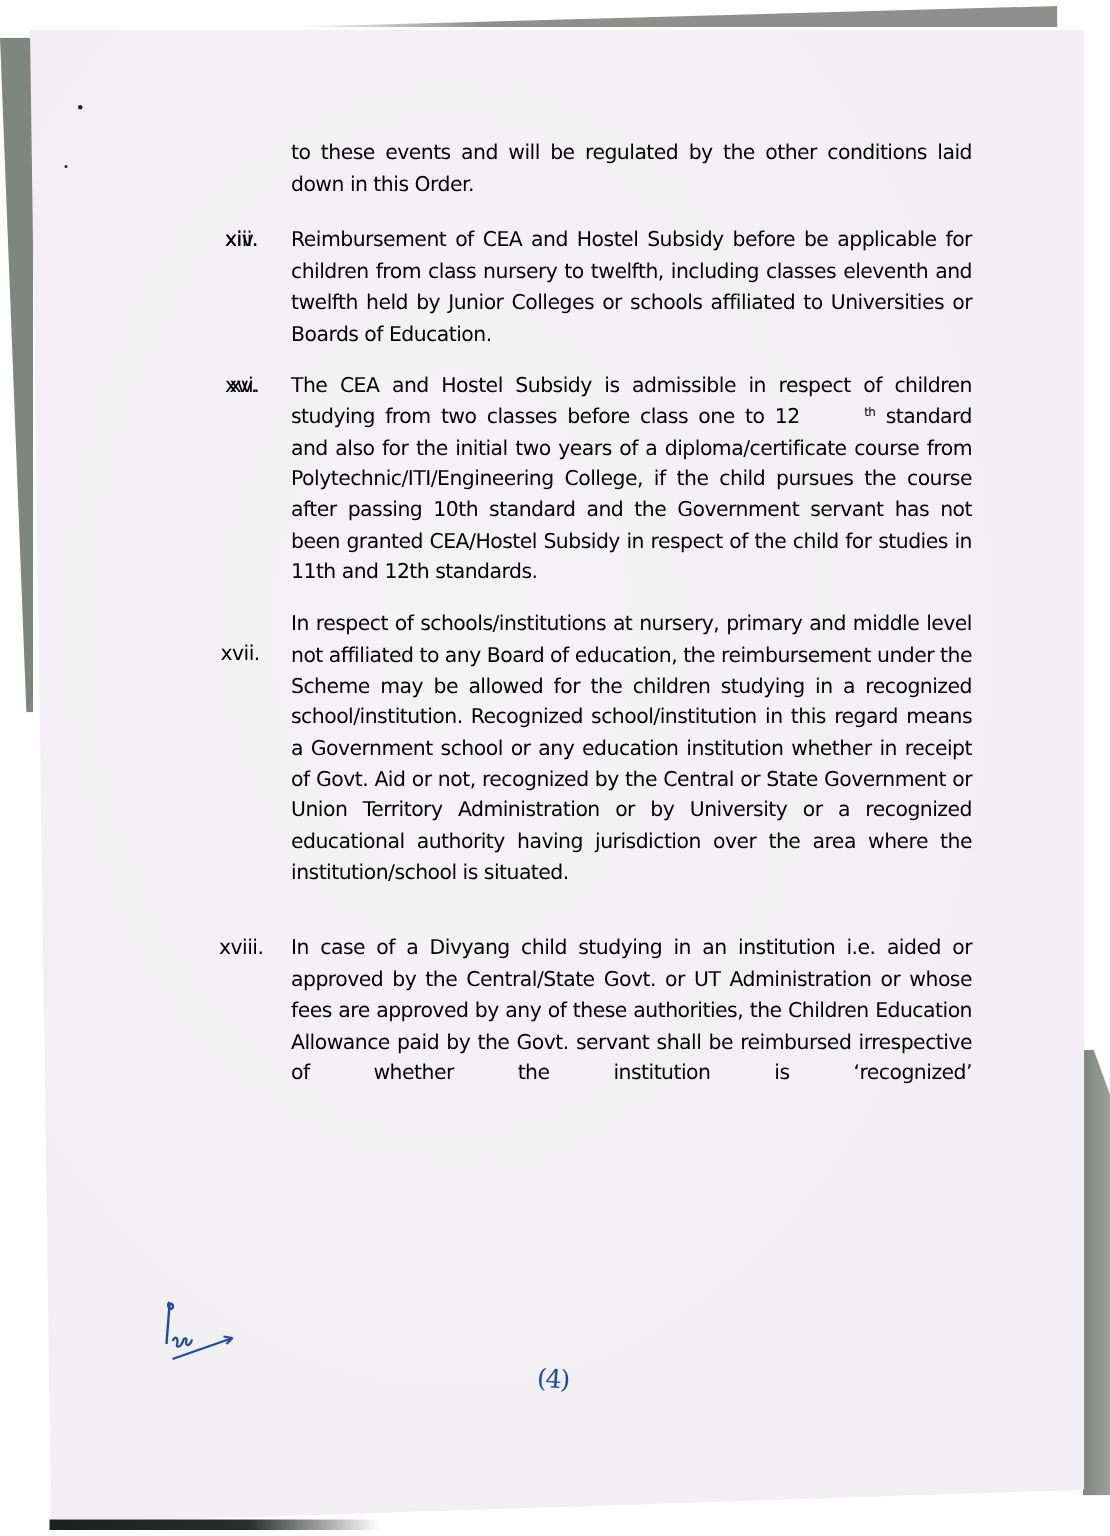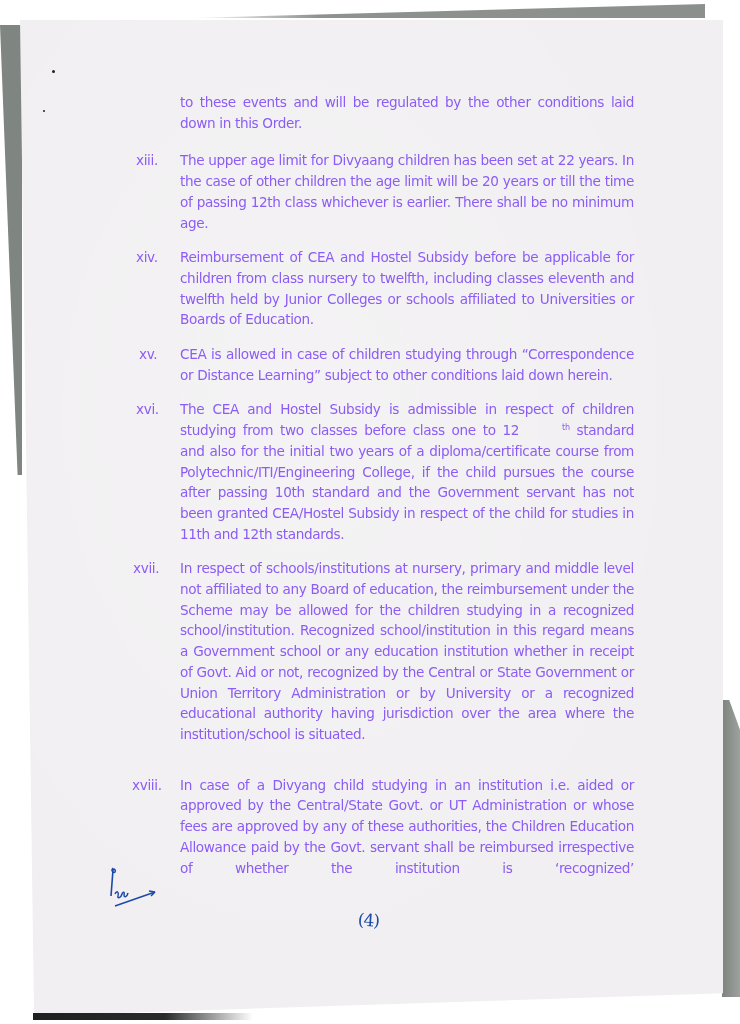--- a/index.html
+++ b/index.html
@@ -45,26 +45,26 @@
   .page-sheen {
     position: absolute; inset: 0;
     background: radial-gradient(ellipse at 40% 40%, rgba(255,255,255,0.25), rgba(0,0,0,0) 70%);
   }
   .dot {
     position: absolute; width: 3px; height: 3px; border-radius: 50%;
     background: #222;
   }
   .content {
     position: absolute;
-    left: 136px; top: 92px;
+    left: 150px; top: 92px;
     width: 498px;
     font-family: "DejaVu Sans", sans-serif;
     font-size: 13.6px;
     line-height: 20.7px;
-    color: #8b5cf6;
+    color: #000000;
     letter-spacing: -0.35px;
   }
   .para {
     position: relative;
     padding-left: 44px;
     text-align: justify;
     margin-bottom: 14px;
   }
   .para .num {
     position: absolute; left: 0; top: 0;
@@ -98,40 +98,38 @@
 <div class="dot" style="left:52px; top:70px;"></div>
 <div class="dot" style="left:43px; top:110px; width:2px; height:2px;"></div>
 
 <div class="content">
   <div class="para intro">
     <span>to these events and will be regulated by the other conditions laid down in this Order.</span>
   </div>
 
   <div class="para">
     <span class="num">xiii.</span>
-    <span>The upper age limit for Divyaang children has been set at 22 years. In the case of other children the age limit will be 20 years or till the time of passing 12th class whichever is earlier. There shall be no minimum age.</span>
   </div>
 
   <div class="para">
     <span class="num">xiv.</span>
     <span>Reimbursement of CEA and Hostel Subsidy before be applicable for children from class nursery to twelfth, including classes eleventh and twelfth held by Junior Colleges or schools affiliated to Universities or Boards of Education.</span>
   </div>
 
   <div class="para">
     <span class="num" style="left:3px;">xv.</span>
-    <span>CEA is allowed in case of children studying through “Correspondence or Distance Learning” subject to other conditions laid down herein.</span>
   </div>
 
   <div class="para">
     <span class="num">xvi.</span>
     <span><span>The CEA and Hostel Subsidy is admissible in respect of children studying from two classes before class one to 12</span><sup>th</sup><span> standard and also for the initial two years of a diploma/certificate course from Polytechnic/ITI/Engineering College, if the child pursues the course after passing 10th standard and the Government servant has not been granted CEA/Hostel Subsidy in respect of the child for studies in 11th and 12th standards.</span></span>
   </div>
 
   <div class="para">
-    <span class="num" style="left:-3px;">xvii.</span>
+    <span class="num" style="left:-3px;margin-top:20px;">xvii.</span>
     <span>In respect of schools/institutions at nursery, primary and middle level not affiliated to any Board of education, the reimbursement under the Scheme may be allowed for the children studying in a recognized school/institution. Recognized school/institution in this regard means a Government school or any education institution whether in receipt of Govt. Aid or not, recognized by the Central or State Government or Union Territory Administration or by University or a recognized educational authority having jurisdiction over the area where the institution/school is situated.</span>
   </div>
 
   <div class="para" style="text-align-last: justify; margin-top: 30px;">
     <span class="num" style="left:-4px;">xviii.</span>
     <span>In case of a Divyang child studying in an institution i.e. aided or approved by the Central/State Govt. or UT Administration or whose fees are approved by any of these authorities, the Children Education Allowance paid by the Govt. servant shall be reimbursed irrespective of whether the institution is ‘recognized’</span>
   </div>
 </div>
 
 <svg class="handwriting" viewBox="0 0 60 50">

